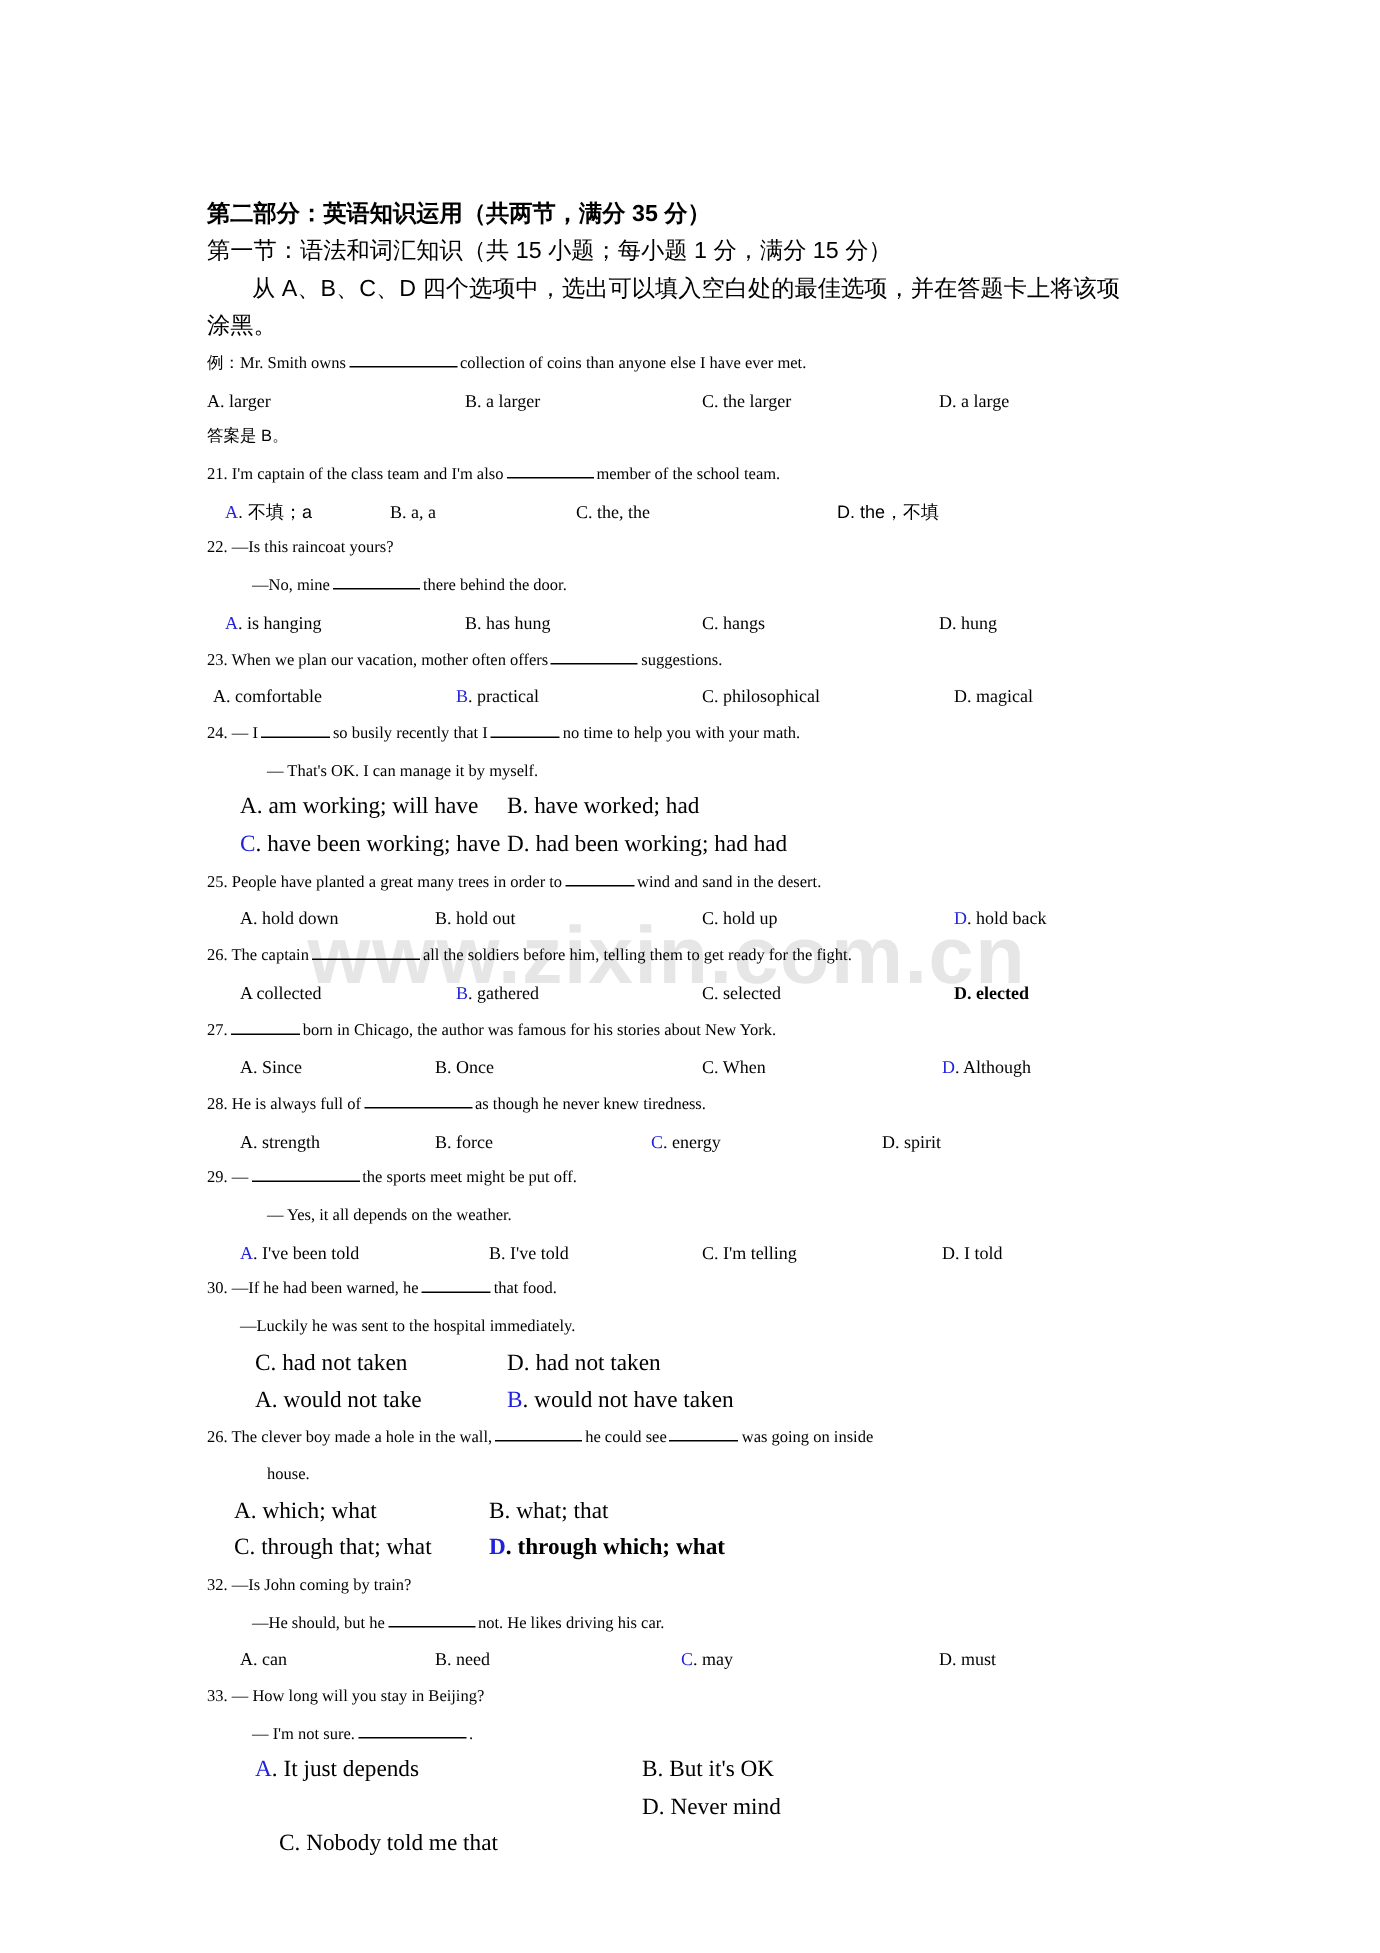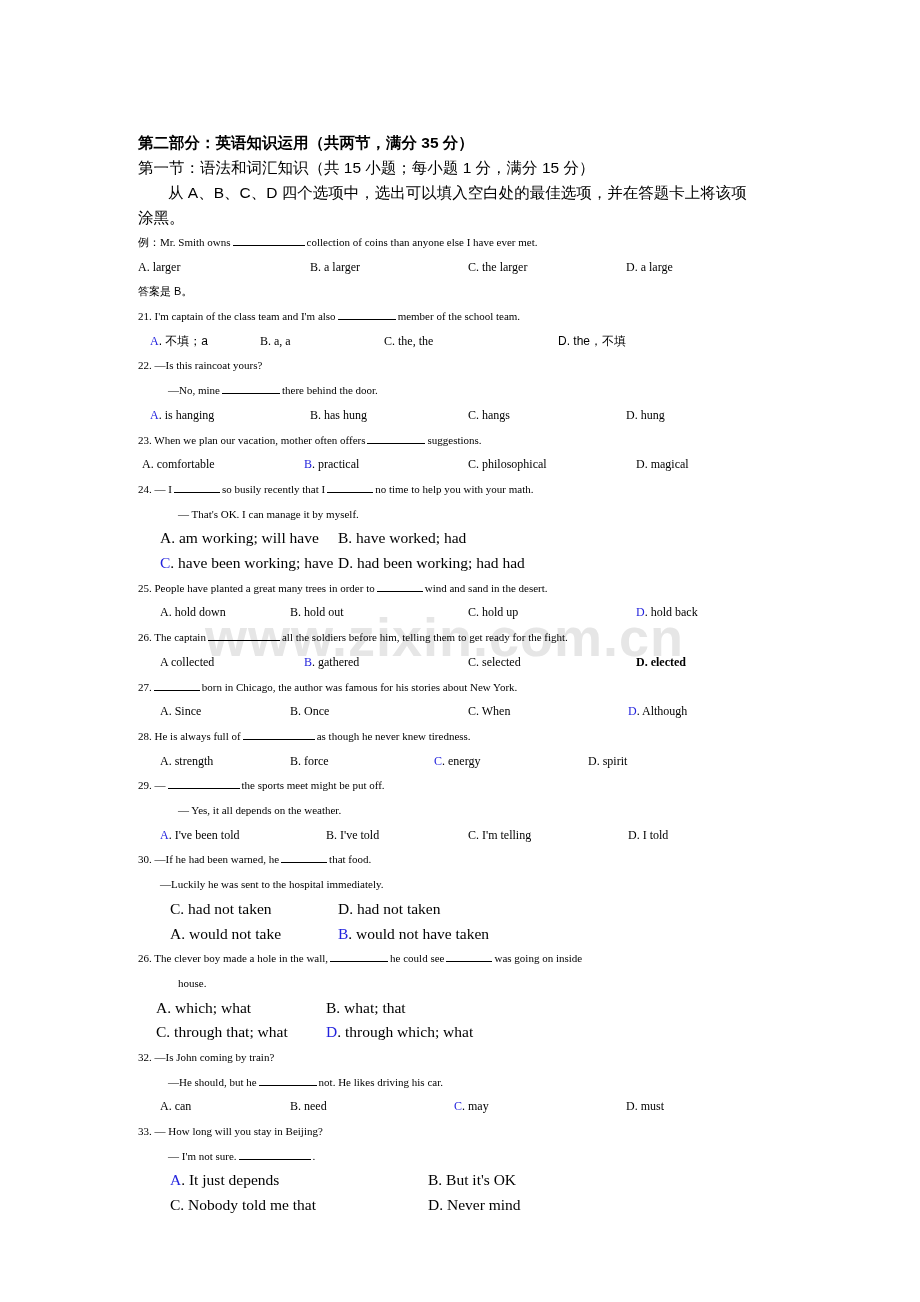--- a/index.html
+++ b/index.html
@@ -254,21 +254,21 @@
     <span>26.</span>
     <span>The clever boy made a hole in the wall,</span><span class="blank b-md"></span><span>he could see</span><span class="blank b-sm"></span><span>was going on inside</span>
   </div>
   <div class="line indent4">house.</div>
   <div class="opts2">
     <span class="opt" style="left:18px;">A. which; what</span>
     <span class="opt" style="left:188px;">B. what; that</span>
   </div>
   <div class="opts2">
     <span class="opt" style="left:18px;">C. through that; what</span>
-    <span class="opt" style="left:188px;"><span class="pick">D</span><span>. through which; what</span></span>
+    <span class="opt" style="left:188px;font-weight:bold;"><span class="pick">D</span><span>. through which; what</span></span>
   </div>
 
   <div class="line">
     <span>32.</span>
     <span>—Is John coming by train?</span>
   </div>
   <div class="line indent1">
     <span>—He should, but he</span><span class="blank b-md"></span><span>not. He likes driving his car.</span>
   </div>
   <div class="opts">
@@ -283,17 +283,17 @@
     <span>— How long will you stay in Beijing?</span>
   </div>
   <div class="line indent1">
     <span>— I'm not sure.</span><span class="blank b-lg"></span><span>.</span>
   </div>
   <div class="opts2">
     <span class="opt" style="left:32px;"><span class="pick">A</span><span>. It just depends</span></span>
     <span class="opt" style="left:290px;">B. But it's OK</span>
   </div>
   <div class="opts2">
-    <span class="opt" style="left:32px;">C. Nobody told me that</span>
+    <span class="opt" style="left:48px;margin-top:24px;">C. Nobody told me that</span>
     <span class="opt" style="left:290px;">D. Never mind</span>
   </div>
 
 </div>
 
 </body></html>

